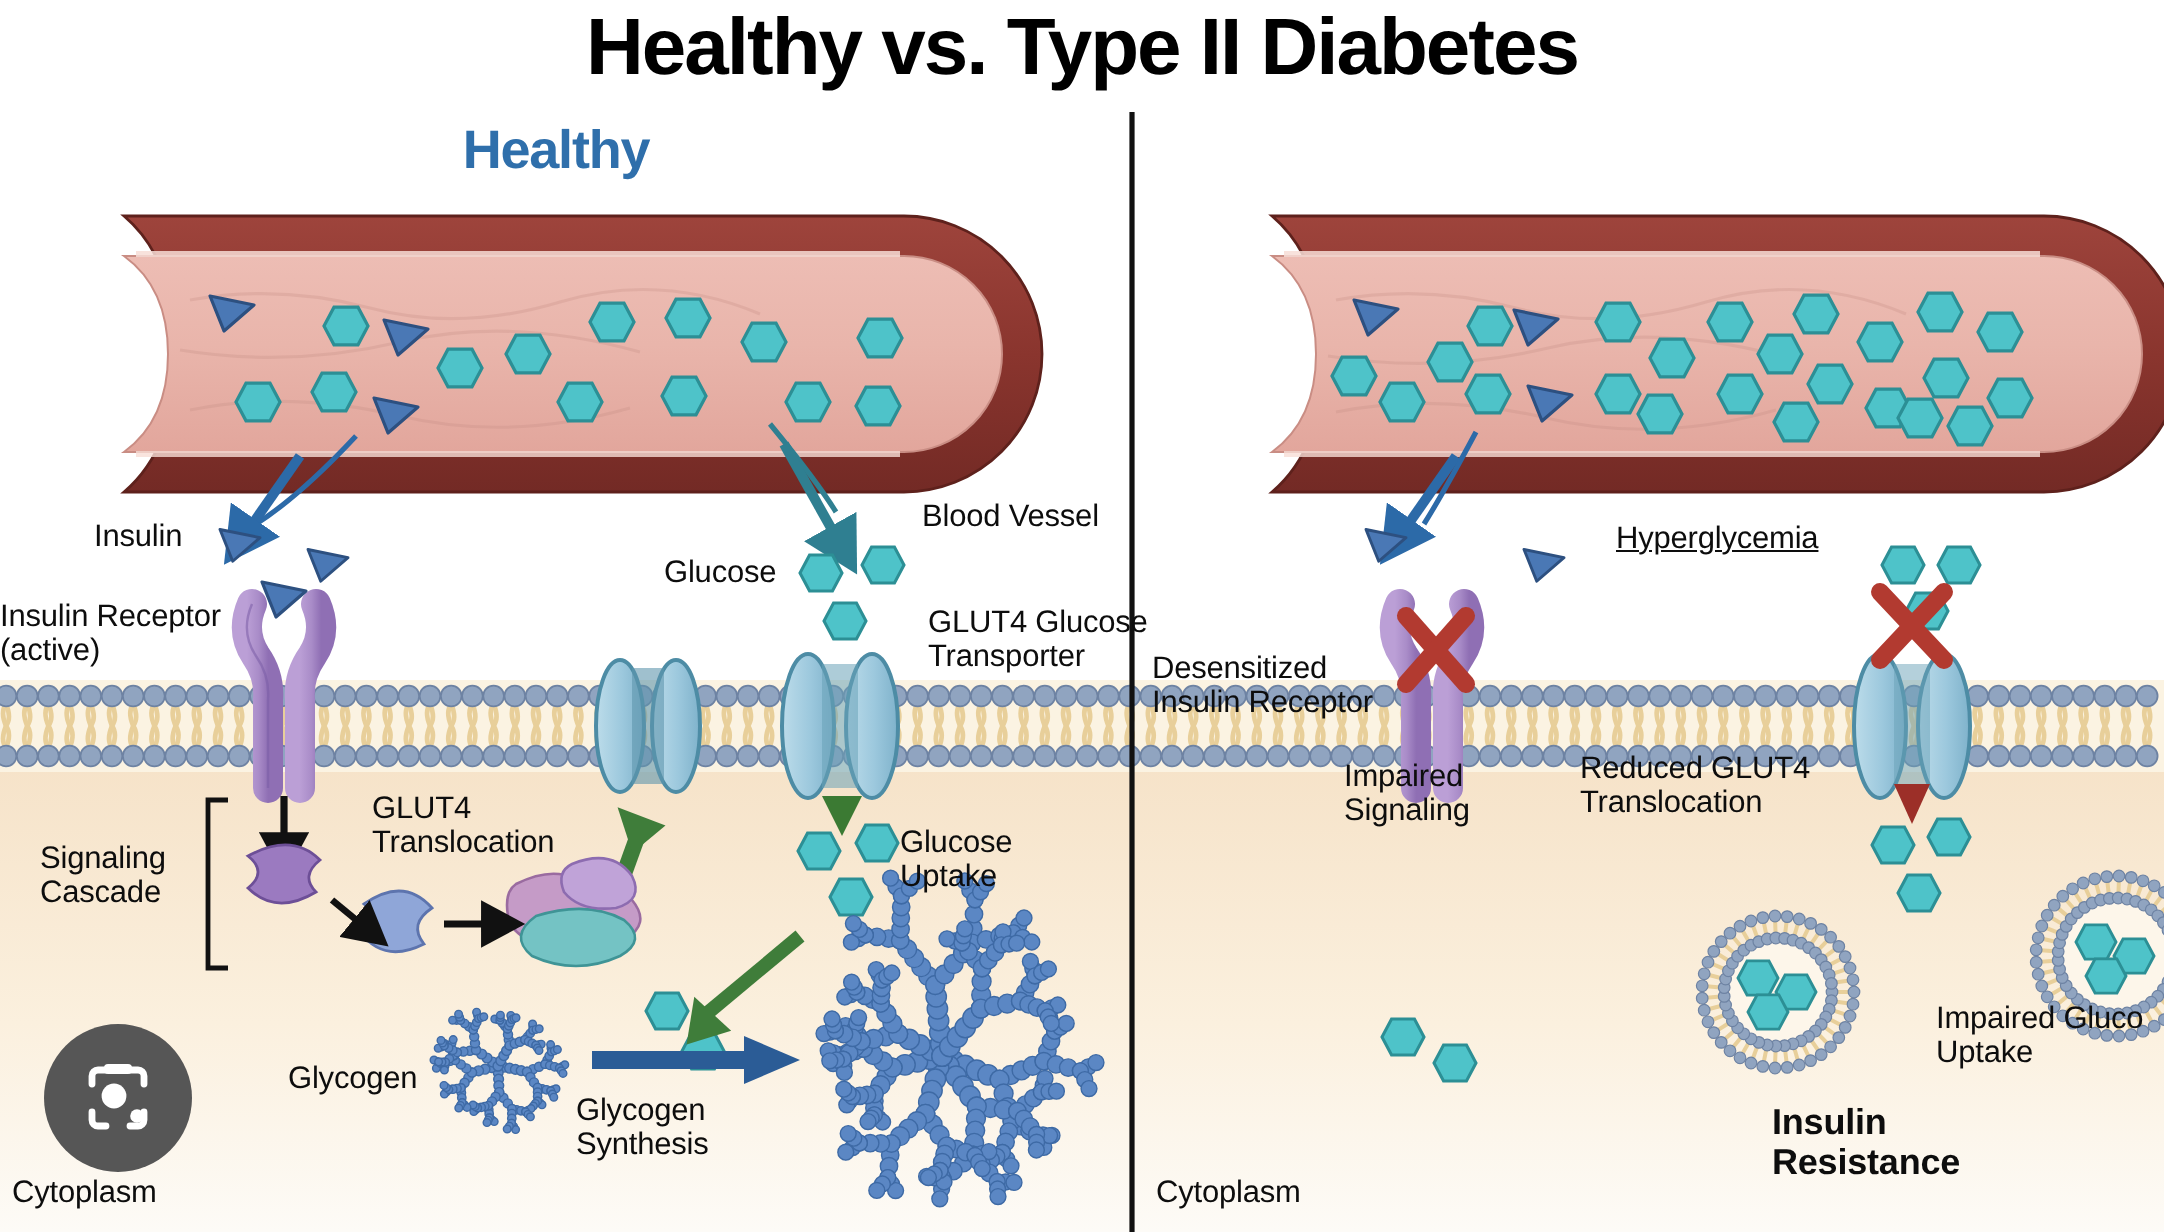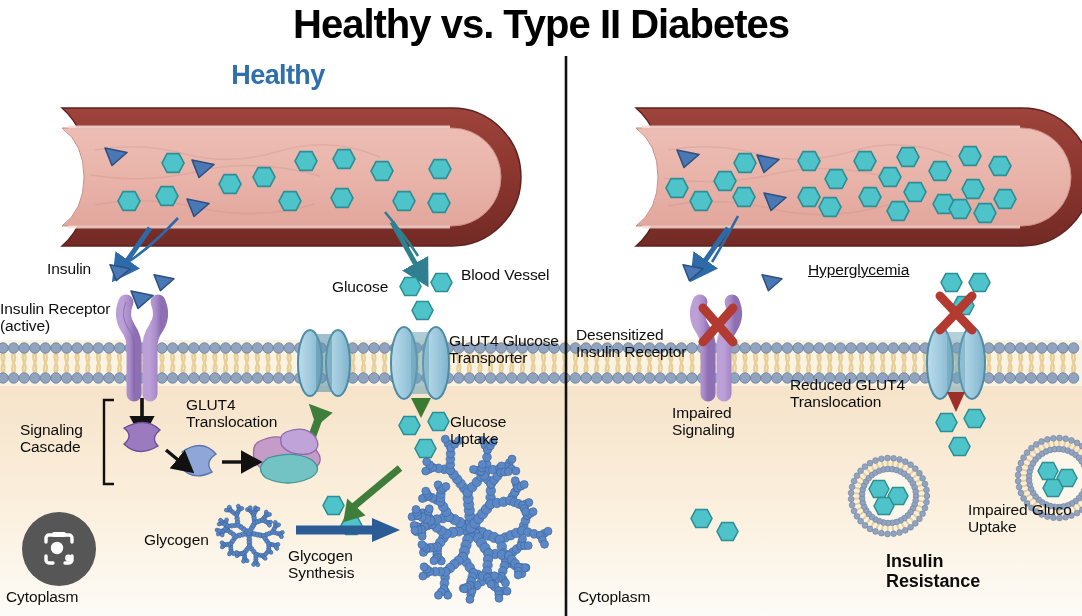--- a/index.html
+++ b/index.html
@@ -1524,33 +1524,33 @@
       </g>
 
   <line x1="566" y1="56" x2="566" y2="616" stroke="#111" stroke-width="2.6"></line>
 </svg>
 
 <div class="title" id="title-healthy">Healthy</div>
 <div class="title" id="title-main">Healthy vs. Type II Diabetes</div>
 
 <div class="lbl" style="left:47px;top:260px;">Insulin</div>
 <div class="lbl c" style="left:0px;top:300px;width:120px;">Insulin Receptor<br>(active)</div>
-<div class="lbl" style="left:461px;top:250px;margin-top:16px;">Blood Vessel</div>
+<div class="lbl" style="left:461px;top:250px;">Blood Vessel</div>
 <div class="lbl" style="left:332px;top:278px;">Glucose</div>
-<div class="lbl" style="left:449px;top:303px;margin-top:29px;">GLUT4 Glucose<br>Transporter</div>
+<div class="lbl" style="left:464px;top:303px;">GLUT4 Glucose<br>Transporter</div>
 <div class="lbl c" style="left:186px;top:396px;width:142px;">GLUT4<br>Translocation</div>
 <div class="lbl" style="left:450px;top:413px;">Glucose<br>Uptake</div>
 <div class="lbl c" style="left:20px;top:421px;width:84px;">Signaling<br>Cascade</div>
 <div class="lbl" style="left:144px;top:531px;">Glycogen</div>
 <div class="lbl c" style="left:288px;top:547px;width:112px;">Glycogen<br>Synthesis</div>
 <div class="lbl" style="left:6px;top:588px;">Cytoplasm</div>
 
 <div class="lbl" style="left:808px;top:261px;text-decoration:underline;">Hyperglycemia</div>
 <div class="lbl c" style="left:576px;top:302px;width:124px;margin-top:24px;">Desensitized<br>Insulin Receptor</div>
-<div class="lbl c" style="left:672px;top:404px;width:104px;">Impaired<br>Signaling</div>
+<div class="lbl c" style="left:672px;top:380px;width:104px;">Impaired<br>Signaling</div>
 <div class="lbl c" style="left:790px;top:376px;width:152px;">Reduced GLUT4<br>Translocation</div>
 <div class="lbl c" style="left:968px;top:501px;width:126px;">Impaired Gluco<br>Uptake</div>
 <div class="lbl c bold-lbl" style="left:886px;top:551px;width:152px;">Insulin<br>Resistance</div>
 <div class="lbl" style="left:578px;top:588px;">Cytoplasm</div>
 
 <div id="lens-btn">
   <svg width="74" height="74" viewBox="0 0 74 74">
     <g fill="none" stroke="#ffffff" stroke-width="3.4" stroke-linecap="round">
       <path d="M24,30 v-4 a3,3 0 0 1 3,-3 h4"></path>
       <path d="M43,23 h4 a3,3 0 0 1 3,3 v4"></path>

